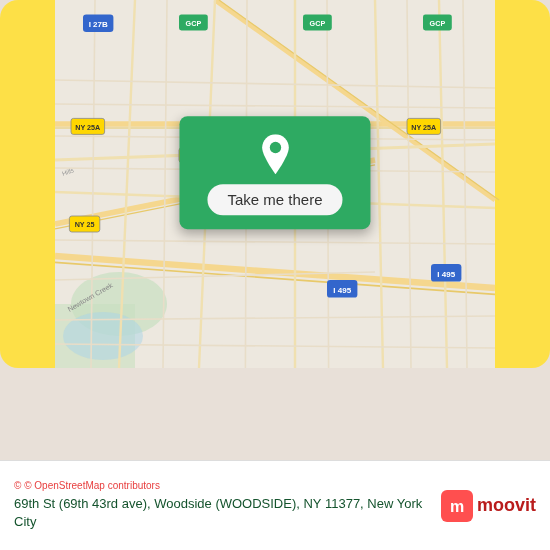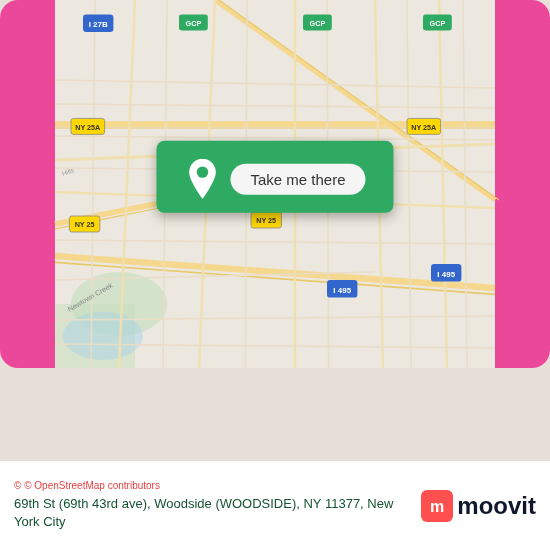--- a/index.html
+++ b/index.html
@@ -9,21 +9,21 @@
       overflow: hidden;
       font-family: Arial, sans-serif;
       background: #e8e0d8;
     }
 
     .map-container {
       position: relative;
       width: 550px;
       height: 368px;
       overflow: hidden;
-      background: #ec4899;
+      background: #fde047;
       border-radius: 18px;
     }
 
     
     .map-svg {
       position: absolute;
       top: 0; left: 0;
       width: 100%; height: 100%;
     }
 
@@ -37,20 +37,21 @@
       flex-direction: column;
       align-items: center;
       gap: 0;
     }
 
     .green-box {
       background: #2eaa62;
       border-radius: 8px;
       padding: 18px 28px 14px 28px;
       display: flex;
+      flex-direction: column;
       align-items: center;
       gap: 10px;
       box-shadow: 0 4px 12px rgba(0,0,0,0.3);
     }
 
     .pin-icon {
       width: 36px;
       height: 40px;
     }
 
@@ -107,23 +108,23 @@
       gap: 4px;
       flex-shrink: 0;
     }
 
     .moovit-icon {
       width: 32px;
       height: 32px;
     }
 
     .moovit-text {
-      font-size: 24px;
+      font-size: 18px;
       font-weight: bold;
-      color: #0f172a;
+      color: #b91c1c;
     }
   </style>
 </head>
 <body>
 
 <div class="map-container">
 
   <svg class="map-svg" viewBox="0 0 550 460" xmlns="http://www.w3.org/2000/svg">
 
     <rect width="550" height="460" fill="#e8e0d8"></rect>

